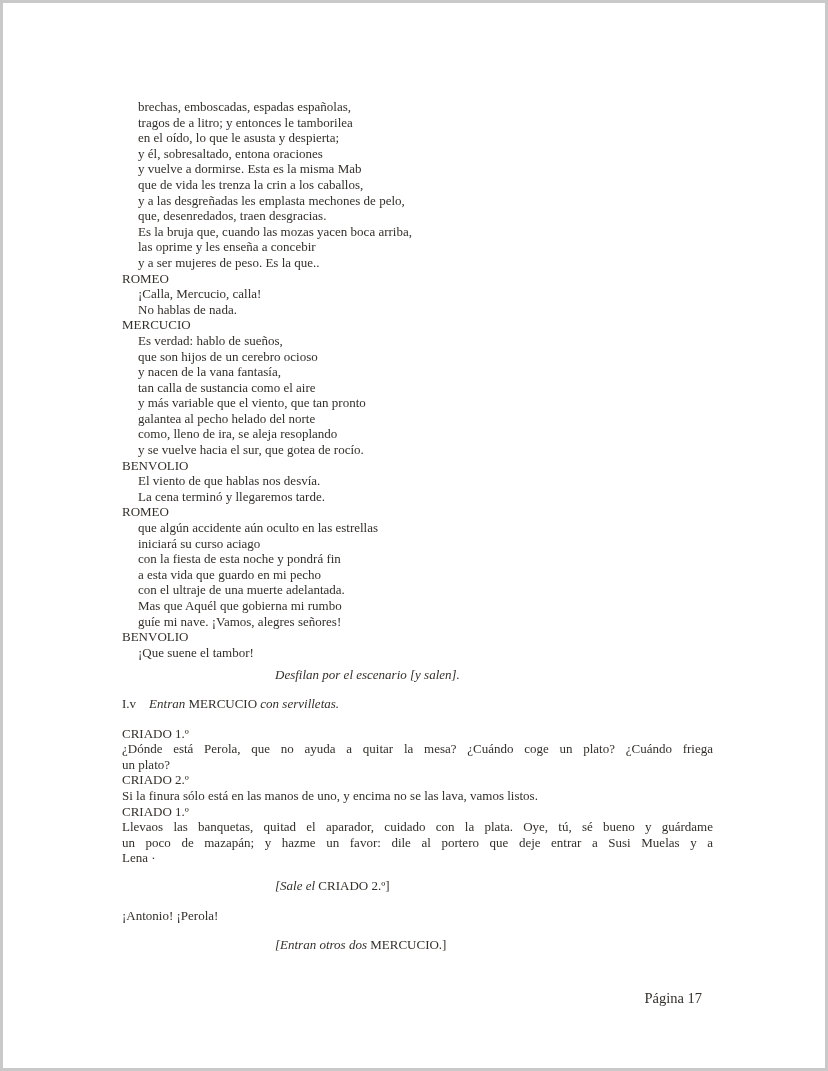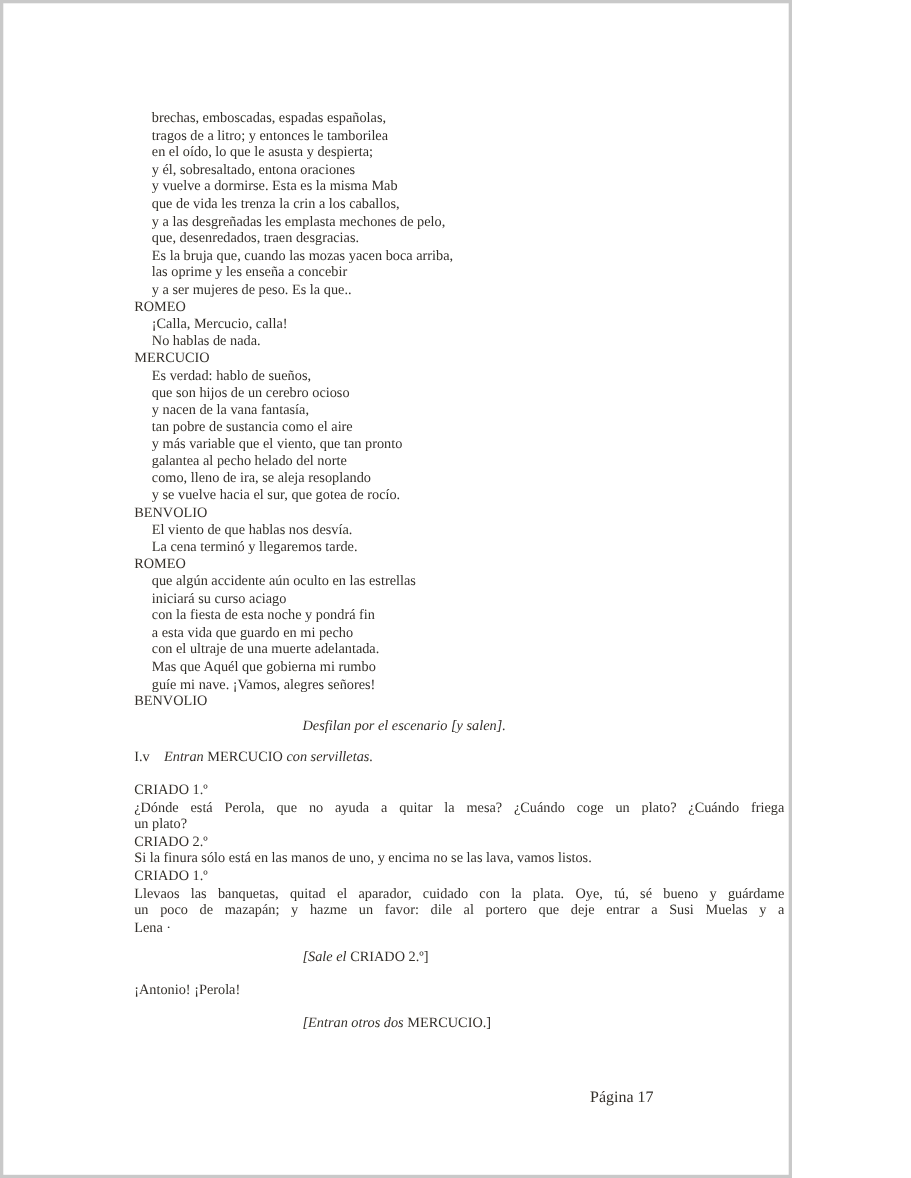--- a/index.html
+++ b/index.html
@@ -2,21 +2,21 @@
 <html style="--text-color: #332f2a; --page-bg: #ffffff; --border-color: #c9c9c9;"><head>
 <meta charset="utf-8">
 <style>
   html, body {
     margin: 0;
     padding: 0;
     background: #ffffff;
   }
   .page {
     position: relative;
-    width: 720px;
+    width: 828px;
     height: 1071px;
     box-sizing: border-box;
     background: var(--page-bg, #ffffff);
     border: 3px solid var(--border-color, #c9c9c9);
     overflow: hidden;
     font-family: "Liberation Serif", "DejaVu Serif", serif;
     color: var(--text-color, #332f2a);
   }
   .text-block {
     position: absolute;
@@ -71,21 +71,21 @@
       <div class="speech verse">
         <div class="speaker">ROMEO</div>
         <div class="verse-line">¡Calla, Mercucio, calla!</div>
         <div class="verse-line">No hablas de nada.</div>
       </div>
       <div class="speech verse">
         <div class="speaker">MERCUCIO</div>
         <div class="verse-line">Es verdad: hablo de sueños,</div>
         <div class="verse-line">que son hijos de un cerebro ocioso</div>
         <div class="verse-line">y nacen de la vana fantasía,</div>
-        <div class="verse-line">tan pobre de sustancia como el aire</div>
+        <div class="verse-line">tan calla de sustancia como el aire</div>
         <div class="verse-line">y más variable que el viento, que tan pronto</div>
         <div class="verse-line">galantea al pecho helado del norte</div>
         <div class="verse-line">como, lleno de ira, se aleja resoplando</div>
         <div class="verse-line">y se vuelve hacia el sur, que gotea de rocío.</div>
       </div>
       <div class="speech verse">
         <div class="speaker">BENVOLIO</div>
         <div class="verse-line">El viento de que hablas nos desvía.</div>
         <div class="verse-line">La cena terminó y llegaremos tarde.</div>
       </div>
@@ -94,20 +94,21 @@
         <div class="verse-line">que algún accidente aún oculto en las estrellas</div>
         <div class="verse-line">iniciará su curso aciago</div>
         <div class="verse-line">con la fiesta de esta noche y pondrá fin</div>
         <div class="verse-line">a esta vida que guardo en mi pecho</div>
         <div class="verse-line">con el ultraje de una muerte adelantada.</div>
         <div class="verse-line">Mas que Aquél que gobierna mi rumbo</div>
         <div class="verse-line">guíe mi nave. ¡Vamos, alegres señores!</div>
       </div>
       <div class="speech verse">
         <div class="speaker">BENVOLIO</div>
+        <div class="verse-line">¡Que suene el tambor!</div>
       </div>
       <div class="stage"><span class="it">Desfilan por el escenario [y salen].</span></div>
       <div class="scene"><span class="rm scene-num">I.v</span><span class="it">Entran </span><span class="rm">MERCUCIO </span><span class="it">con servilletas.</span></div>
       <div class="speech prose">
         <div class="speaker">CRIADO 1.º</div>
         <div class="prose-line jline">¿Dónde está Perola, que no ayuda a quitar la mesa? ¿Cuándo coge un plato? ¿Cuándo friega</div>
         <div class="prose-line">un plato?</div>
       </div>
       <div class="speech prose">
         <div class="speaker">CRIADO 2.º</div>

